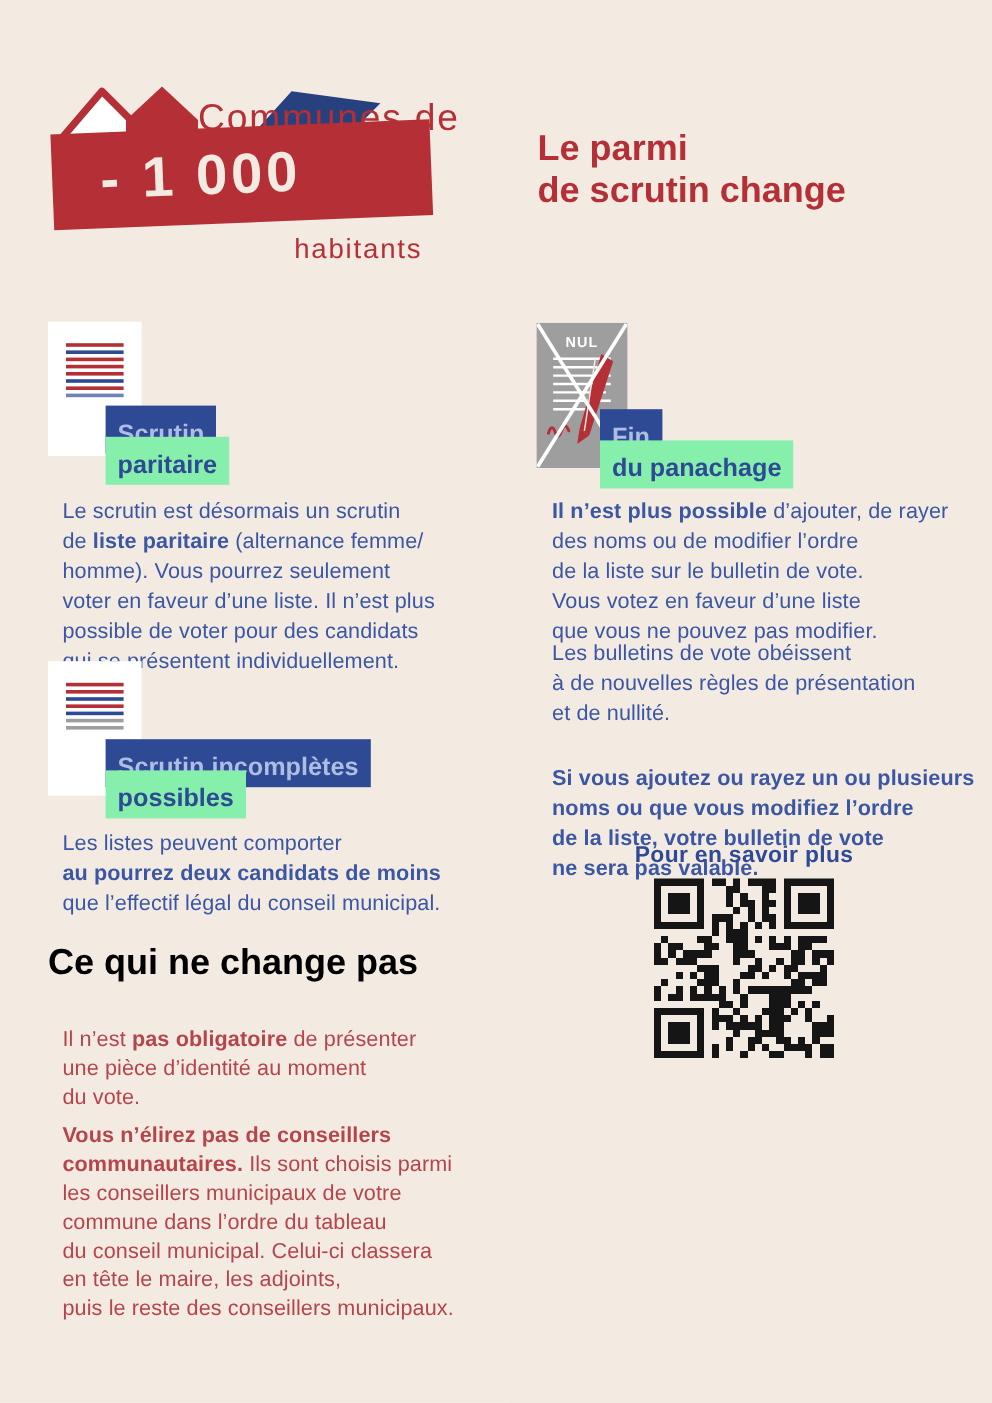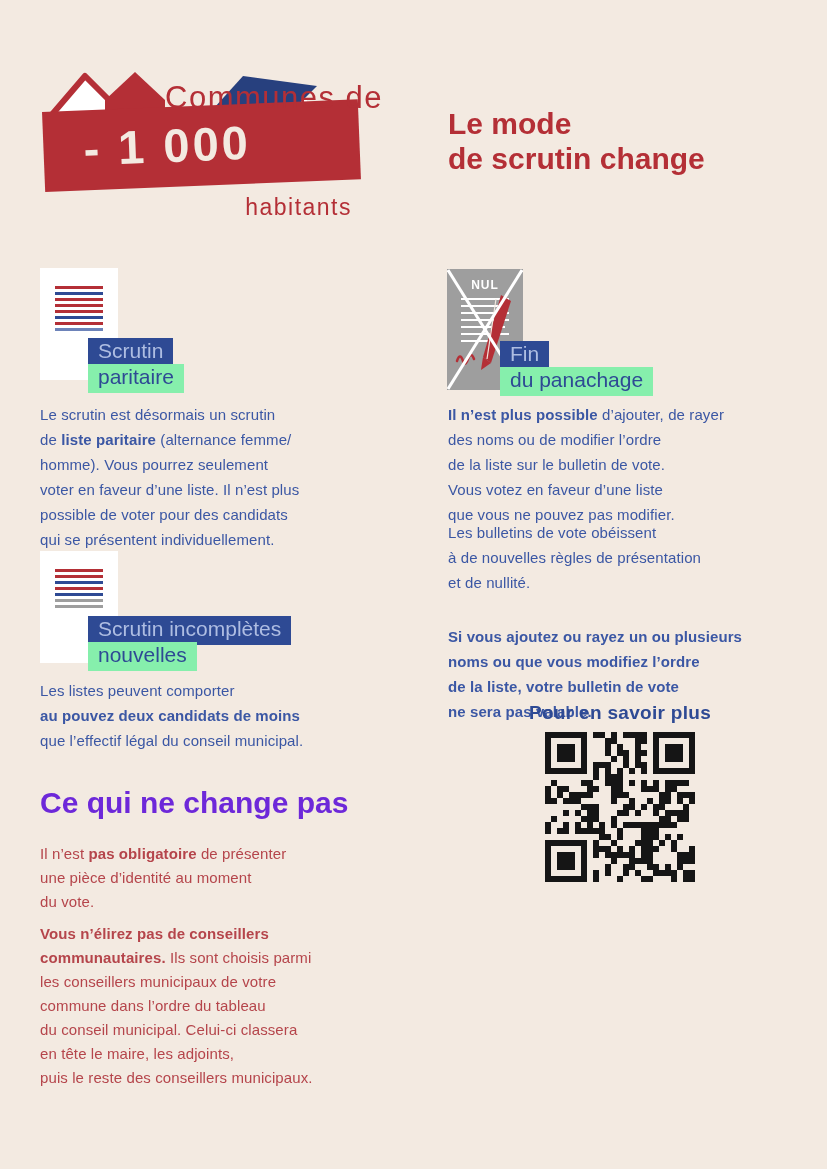--- a/index.html
+++ b/index.html
@@ -15,41 +15,41 @@
   .banner{position:absolute; left:42px; top:112px; width:316px; height:80px;
     background:#b42f36; transform:rotate(-2.3deg); transform-origin:left top; z-index:2;}
   .banner .big{display:block; padding-left:40px; line-height:78px;
     color:#f3eae1; font-size:47px; font-weight:bold; letter-spacing:3px; white-space:nowrap;}
   .habitants{position:absolute; left:220px; top:194px; width:132px; text-align:right;
     color:#b42f36; font-size:23px; letter-spacing:1.5px; z-index:3;}
   
   .main-title{position:absolute; left:448px; top:106px; margin:0;
     color:#b42f36; font-size:30px; line-height:35px; font-weight:bold; white-space:pre-line;}
   .sub-title{position:absolute; left:40px; top:786px; margin:0;
-    color:#6d28d9; font-size:30px; font-weight:bold; white-space:nowrap;}
+    color:#000000; font-size:30px; font-weight:bold; white-space:nowrap;}
   
   .card{position:absolute; width:78px; height:112px; background:#ffffff;}
   .card1{left:40px; top:268px;}
   .card2{left:40px; top:551px;}
   .stripes{position:absolute; left:15px; top:18px; width:48px;}
   .stripe{height:3px; margin-bottom:3px;}
   .nul-card{position:absolute; left:447px; top:269px; width:76px; height:121px;}
   
-  .lbl{position:absolute; font-size:21px; font-weight:normal;
-    padding:1px 10px 4px 10px; white-space:nowrap; z-index:4;}
+  .lbl{position:absolute; font-size:21px; font-weight:bold;
+    padding:12px 10px 4px 10px; white-space:nowrap; z-index:4;}
   .lbl-dark{background:#2e4a94; color:#aebde2;}
   .lbl-light{background:#86efac; color:#2e4a94;}
   .lbl-scrutin{left:88px; top:338px;}
   .lbl-paritaire{left:88px; top:364px;}
   .lbl-listes{left:88px; top:616px;}
   .lbl-possibles{left:88px; top:642px;}
   .lbl-fin{left:500px; top:341px;text-align:center;}
   .lbl-panachage{left:500px; top:367px;}
   
-  .para{position:absolute; margin:0; font-size:15px; line-height:25px;
+  .para{position:absolute; margin:12px; font-size:18px; line-height:25px;
     white-space:pre-line; letter-spacing:0.1px;}
   .blue{color:#3b57a4;}
   .red{color:#b5454b; line-height:24px;}
   .para .b{font-weight:bold;}
   .p-scrutin{left:40px; top:402px; width:395px;}
   .p-listes{left:40px; top:678px; width:395px;}
   .p-identite{left:40px; top:842px; width:395px;}
   .p-communautaires{left:40px; top:922px; width:395px;}
   .p-panachage1{left:448px; top:402px; width:372px;}
   .p-panachage2{left:448px; top:520px; width:372px;}
@@ -80,21 +80,21 @@
     <rect x="222" y="66" width="7" height="9" fill="#ccd6ec"></rect>
     <rect x="236" y="66" width="7" height="9" fill="#ccd6ec"></rect>
     <polygon points="160,56 198,14 272,24 236,60" fill="#27407e"></polygon>
   </svg>
   <div class="communes">Communes de</div>
   <div class="banner">
     <span class="big">- 1 000</span>
   </div>
   <div class="habitants">habitants</div>
 
-  <h1 class="main-title">Le mode
+  <h1 class="main-title">Le parmi
 de scrutin change</h1>
 
   <div class="card card1">
     <div class="stripes">
         <div class="stripe" style="background: rgb(180, 47, 54);"></div>
         <div class="stripe" style="background: rgb(46, 74, 148);"></div>
         <div class="stripe" style="background: rgb(180, 47, 54);"></div>
         <div class="stripe" style="background: rgb(180, 47, 54);"></div>
         <div class="stripe" style="background: rgb(180, 47, 54);"></div>
         <div class="stripe" style="background: rgb(46, 74, 148);"></div>
@@ -116,23 +116,23 @@
         <div class="stripe" style="background: rgb(180, 47, 54);"></div>
         <div class="stripe" style="background: rgb(180, 47, 54);"></div>
         <div class="stripe" style="background: rgb(46, 74, 148);"></div>
         <div class="stripe" style="background: rgb(180, 47, 54);"></div>
         <div class="stripe" style="background: rgb(46, 74, 148);"></div>
         <div class="stripe" style="background: rgb(158, 158, 158);"></div>
         <div class="stripe" style="background: rgb(158, 158, 158);"></div>
       </div>
   </div>
   <div class="lbl lbl-dark lbl-listes">Scrutin incomplètes</div>
-  <div class="lbl lbl-light lbl-possibles">nouvelles</div>
+  <div class="lbl lbl-light lbl-possibles">possibles</div>
   <p class="para blue p-listes"><span>Les listes peuvent comporter
-</span><span class="b">au pouvez deux candidats de moins</span><span>
+</span><span class="b">au pourrez deux candidats de moins</span><span>
 que l’effectif légal du conseil municipal.</span></p>
 
   <h2 class="sub-title">Ce qui ne change pas</h2>
   <p class="para red p-identite"><span>Il n’est </span><span class="b">pas obligatoire</span><span> de présenter
 une pièce d’identité au moment
 du vote.</span></p>
   <p class="para red p-communautaires"><span class="b">Vous n’élirez pas de conseillers
 communautaires.</span><span> Ils sont choisis parmi
 les conseillers municipaux de votre
 commune dans l’ordre du tableau

